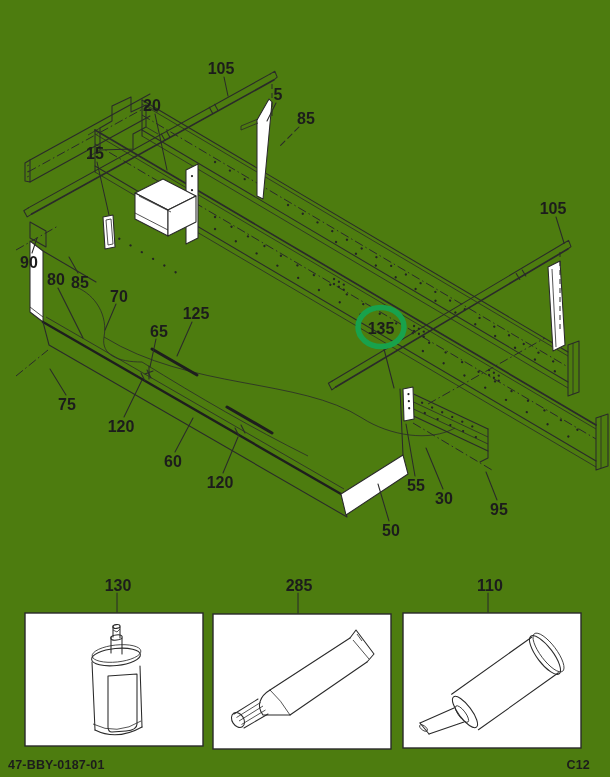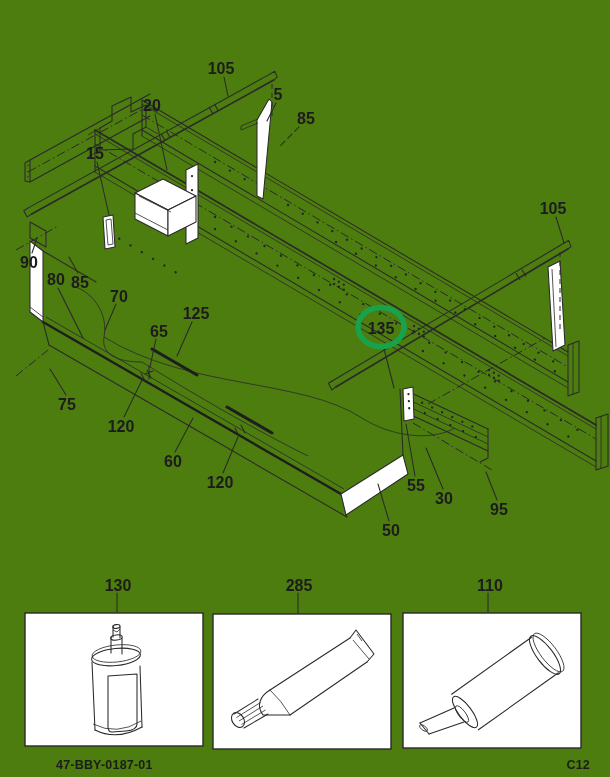--- a/index.html
+++ b/index.html
@@ -12,21 +12,21 @@
   .thin{stroke:#2a2a2a;stroke-width:.8;fill:none;}
   .dashdot{stroke:#2a2a2a;stroke-width:1;fill:none;stroke-dasharray:9 3 1.5 3;}
   .dash{stroke:#2a2a2a;stroke-width:1;fill:none;stroke-dasharray:5 4;}
   .dots{stroke:#232323;stroke-width:2.2;fill:none;stroke-linecap:round;}
   .strip{stroke:#1e1e1e;stroke-width:3;fill:none;stroke-linecap:round;}
   .wface{fill:#ffffff;stroke:#2a2a2a;stroke-width:1.05;stroke-linejoin:round;}
   .callout-text{font-family:"Liberation Sans","DejaVu Sans",sans-serif;font-size:16px;fill:#1c1c1c;}
   .leader{stroke:#2a2a2a;stroke-width:1.05;fill:none;stroke-linecap:round;}
   .leader.dashed{stroke-dasharray:6 4;}
   .inset-box{fill:#ffffff;stroke:#2a2a2a;stroke-width:1.4;}
-  .footer-text{position:absolute;top:758px;font-size:12.5px;color:#1c1c1c;letter-spacing:.2px;margin-left:48px;}
+  .footer-text{position:absolute;top:758px;font-size:12.5px;color:#1c1c1c;letter-spacing:.2px;}
   .footer-left{left:8px;}
   .footer-right{right:20px;}
 </style>
 </head>
 <body>
 
 <div class="page">
 <svg width="610" height="777" viewBox="0 0 610 777">
 
   <g>

